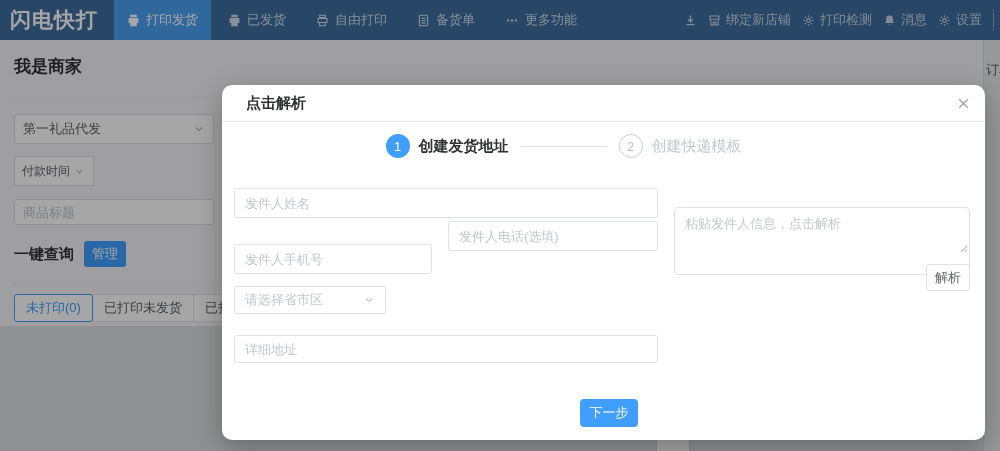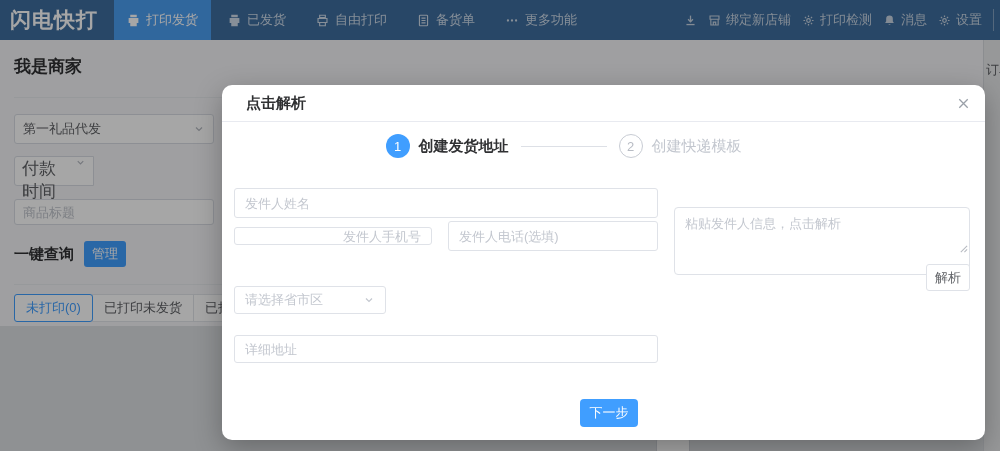--- a/index.html
+++ b/index.html
@@ -29,21 +29,21 @@
   .lower-region{position:absolute;top:286px;left:0;right:17px;bottom:0;background:#dcdfe2;}
   .heading{position:absolute;left:14px;top:15px;font-size:17px;font-weight:bold;color:#303133;}
   .hr1{position:absolute;left:14px;right:30px;top:57px;border-top:1px solid #e9ebef;}
   .hr2{position:absolute;left:14px;right:30px;top:244px;border-top:1px solid #e9ebef;}
   .shop-select{position:absolute;left:14px;top:74px;width:200px;height:30px;background:#fff;
     border:1px solid #d9dce3;border-radius:3px;display:flex;align-items:center;
     padding:0 8px;font-size:13px;color:#606266;cursor:pointer;font-family:Liberation Mono, monospace;}
   .shop-select .chev{margin-left:auto;color:#b4b8c0;}
   .filter-row{position:absolute;left:14px;top:116px;height:30px;display:flex;}
   .time-type{width:80px;background:#fff;border:1px solid #d9dce3;border-radius:3px 0 0 3px;
-    display:flex;align-items:flex-start;gap:4px;padding:0 7px;font-size:17px;color:#606266;cursor:pointer;}
+    display:flex;align-items:center;gap:4px;padding:0 7px;font-size:12px;color:#606266;cursor:pointer;}
   .time-range{width:120px;background:#fff;border:1px solid #d9dce3;border-left:none;
     border-radius:0 3px 3px 0;display:flex;align-items:center;padding:0 8px;font-size:13px;color:#c0c4cc;}
   .time-range .cal{margin-left:auto;color:#b4b8c0;}
   .text-input{border:1px solid #d9dce3;border-radius:3px;background:#fff;font-size:13px;
     color:#303133;padding:0 8px;outline:none;font-family:inherit;}
   .text-input::placeholder{color:#c0c4cc;}
   .product-input{position:absolute;left:14px;top:159px;width:200px;height:26px;}
   .query-label{position:absolute;left:14px;top:205px;font-size:15px;font-weight:bold;color:#303133;}
   .manage-btn{position:absolute;left:84px;top:201px;width:42px;height:26px;background:#409eff;
     color:#fff;border:none;border-radius:3px;font-size:13px;cursor:pointer;font-family:inherit;}
@@ -68,21 +68,21 @@
   .step-circle.done{background:#409eff;color:#fff;}
   .step-circle.todo{background:#fff;border:1px solid #c8ccd4;color:#b8bcc4;}
   .step-label{margin-left:9px;font-size:15px;white-space:nowrap;}
   .step-label.done{color:#303133;font-weight:bold;}
   .step-label.todo{color:#c3c7cf;}
   .step-line{width:86px;height:1px;background:#dde0e6;margin:0 12px;flex:none;}
   .m-input{position:absolute;border:1px solid #dfe2e8;border-radius:3px;font-size:13px;
     color:#303133;padding:4px 10px;background:#fff;outline:none;font-family:inherit;}
   .m-input::placeholder{color:#c3c7cf;}
   .in-name{left:12px;top:103px;width:424px;height:30px;}
-  .in-mobile{left:12px;top:142px;width:198px;height:18px;text-align:right;}
+  .in-mobile{left:12px;top:159px;width:198px;height:30px;}
   .in-phone{left:226px;top:136px;width:210px;height:30px;}
   .region-select{position:absolute;left:12px;top:201px;width:152px;height:28px;background:#fff;
     border:1px solid #dfe2e8;border-radius:3px;display:flex;align-items:center;padding:0 10px;
     font-size:13px;color:#c3c7cf;cursor:pointer;}
   .region-select .chev{margin-left:auto;color:#c3c7cf;}
   .in-addr{left:12px;top:250px;width:424px;height:28px;}
   .paste-wrap{position:absolute;left:452px;top:102px;width:296px;height:68px;}
   .paste-area{width:100%;height:100%;border:1px solid #dfe2e8;border-radius:4px;resize:none;
     font-size:13px;color:#701a75;padding:7px 10px;outline:none;font-family:inherit;margin-top:20px;}
   .paste-area::placeholder{color:#c3c7cf;}

